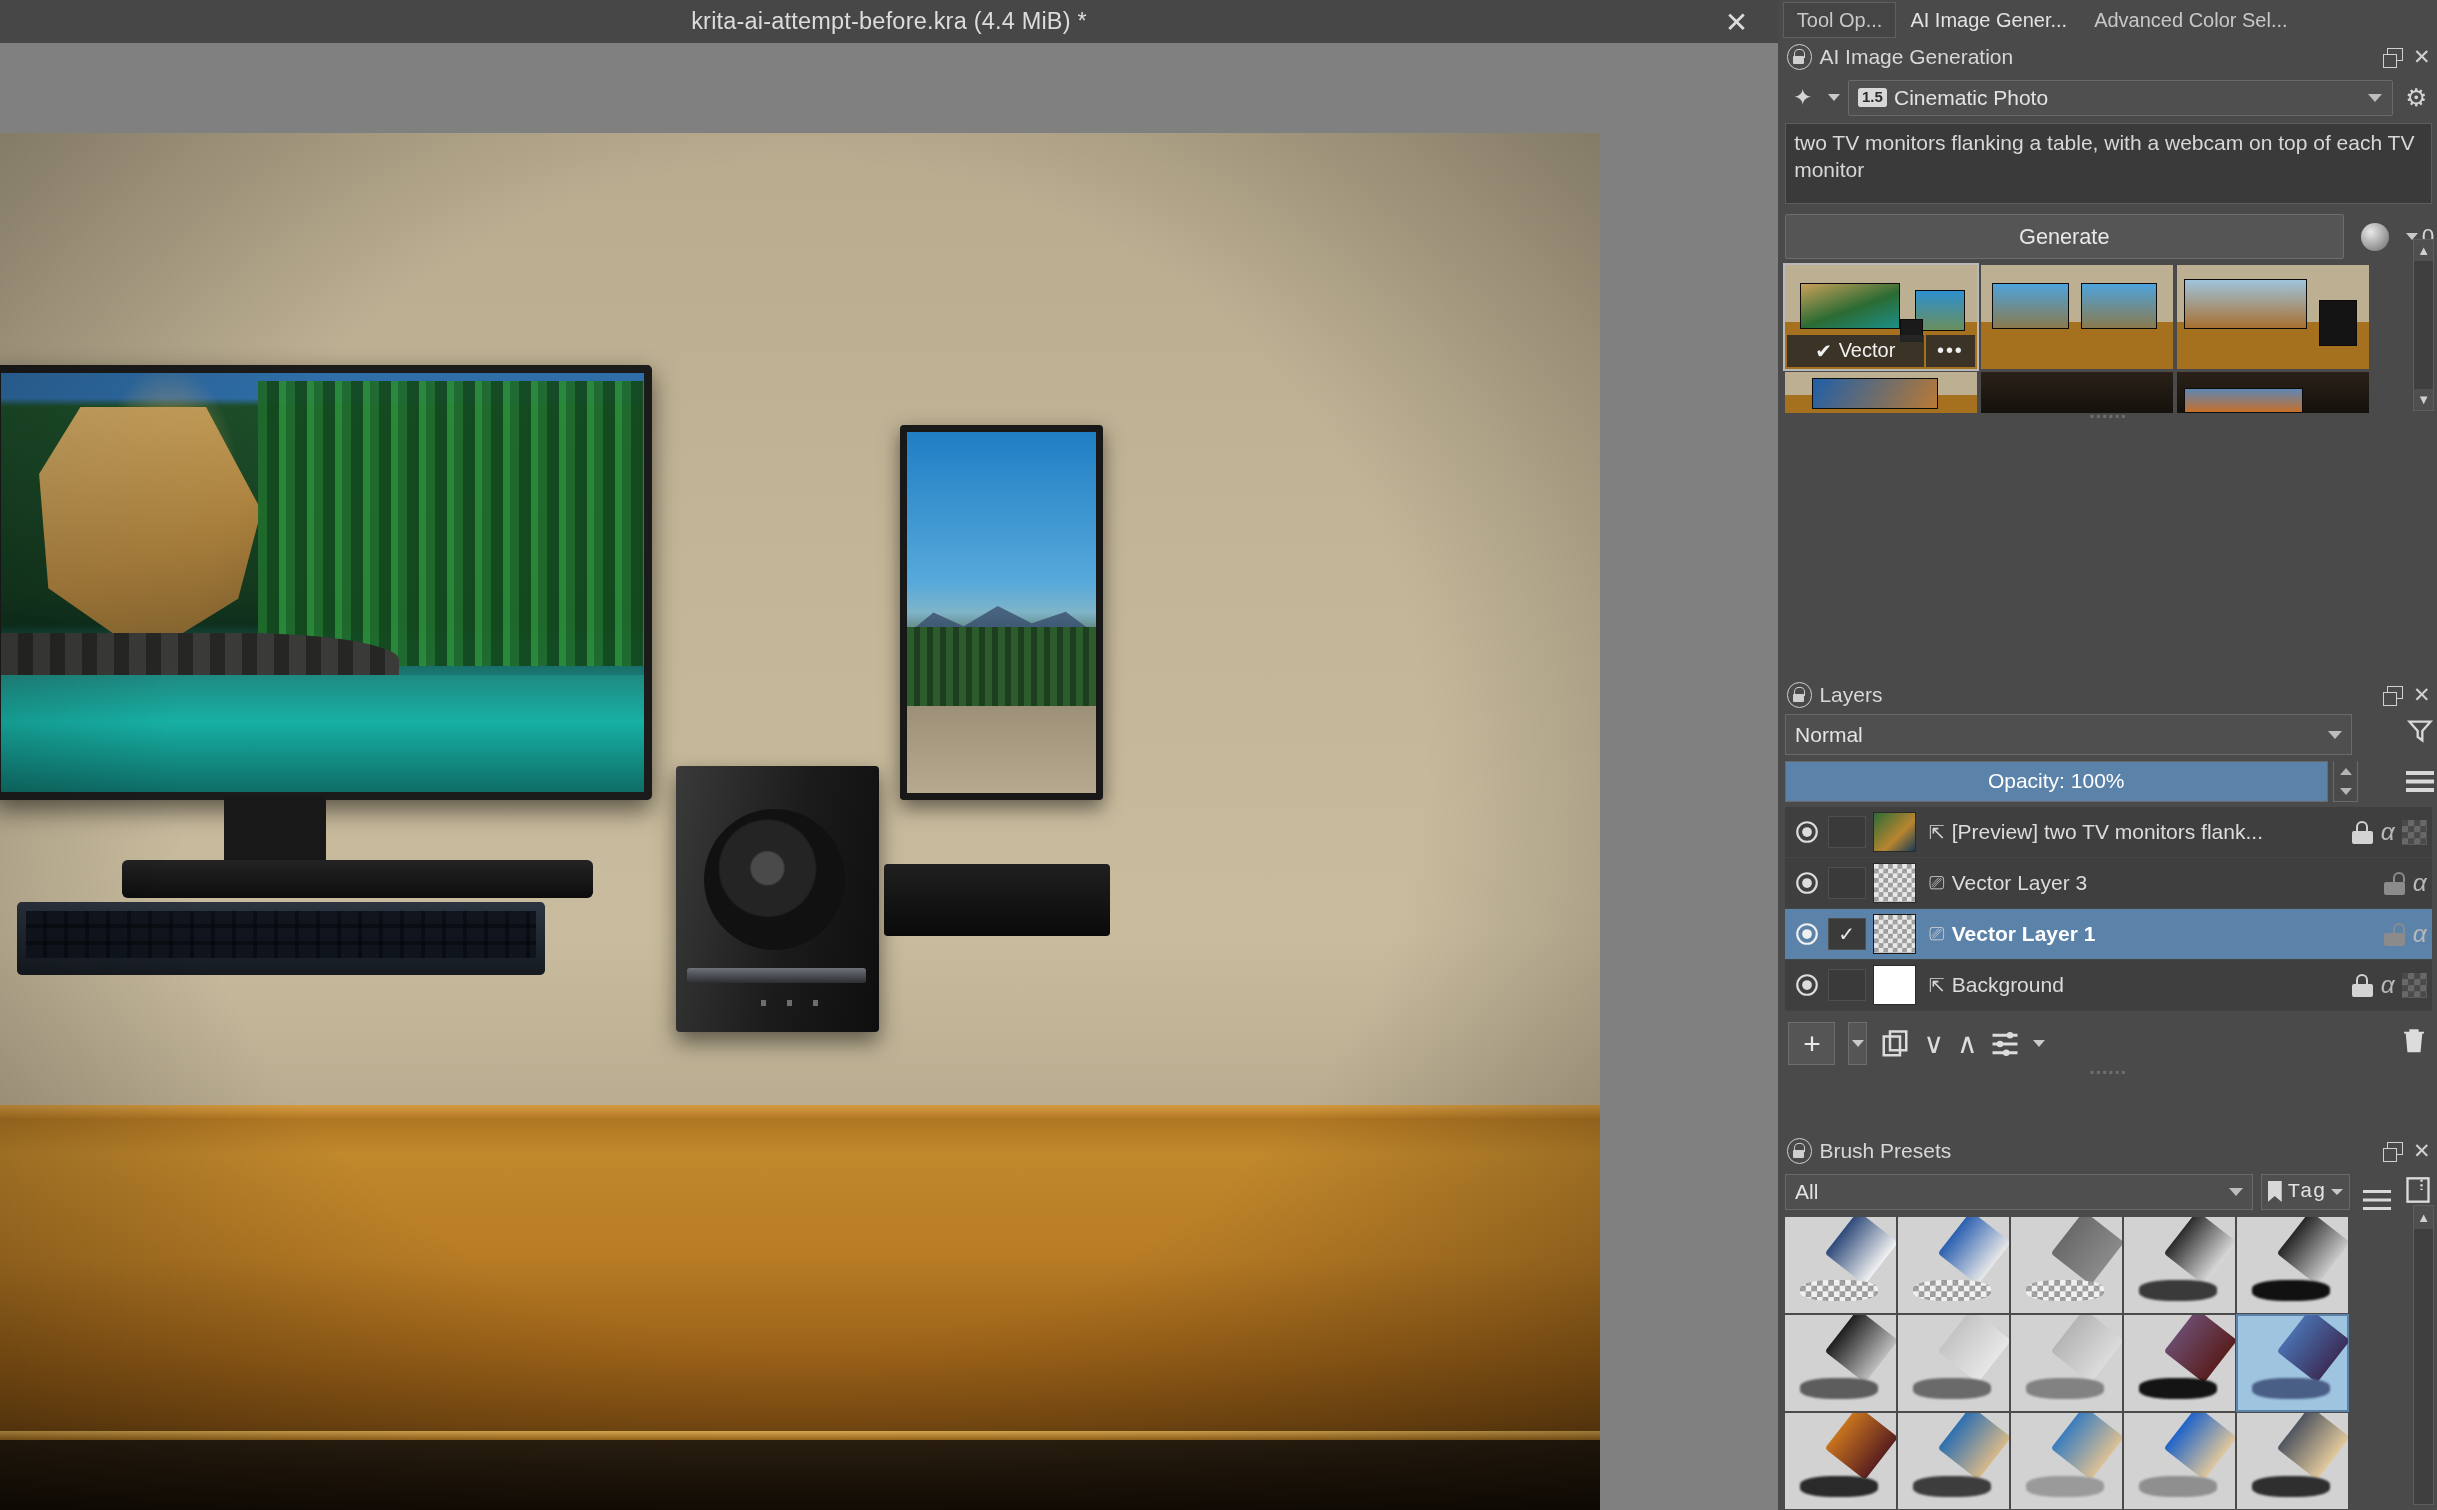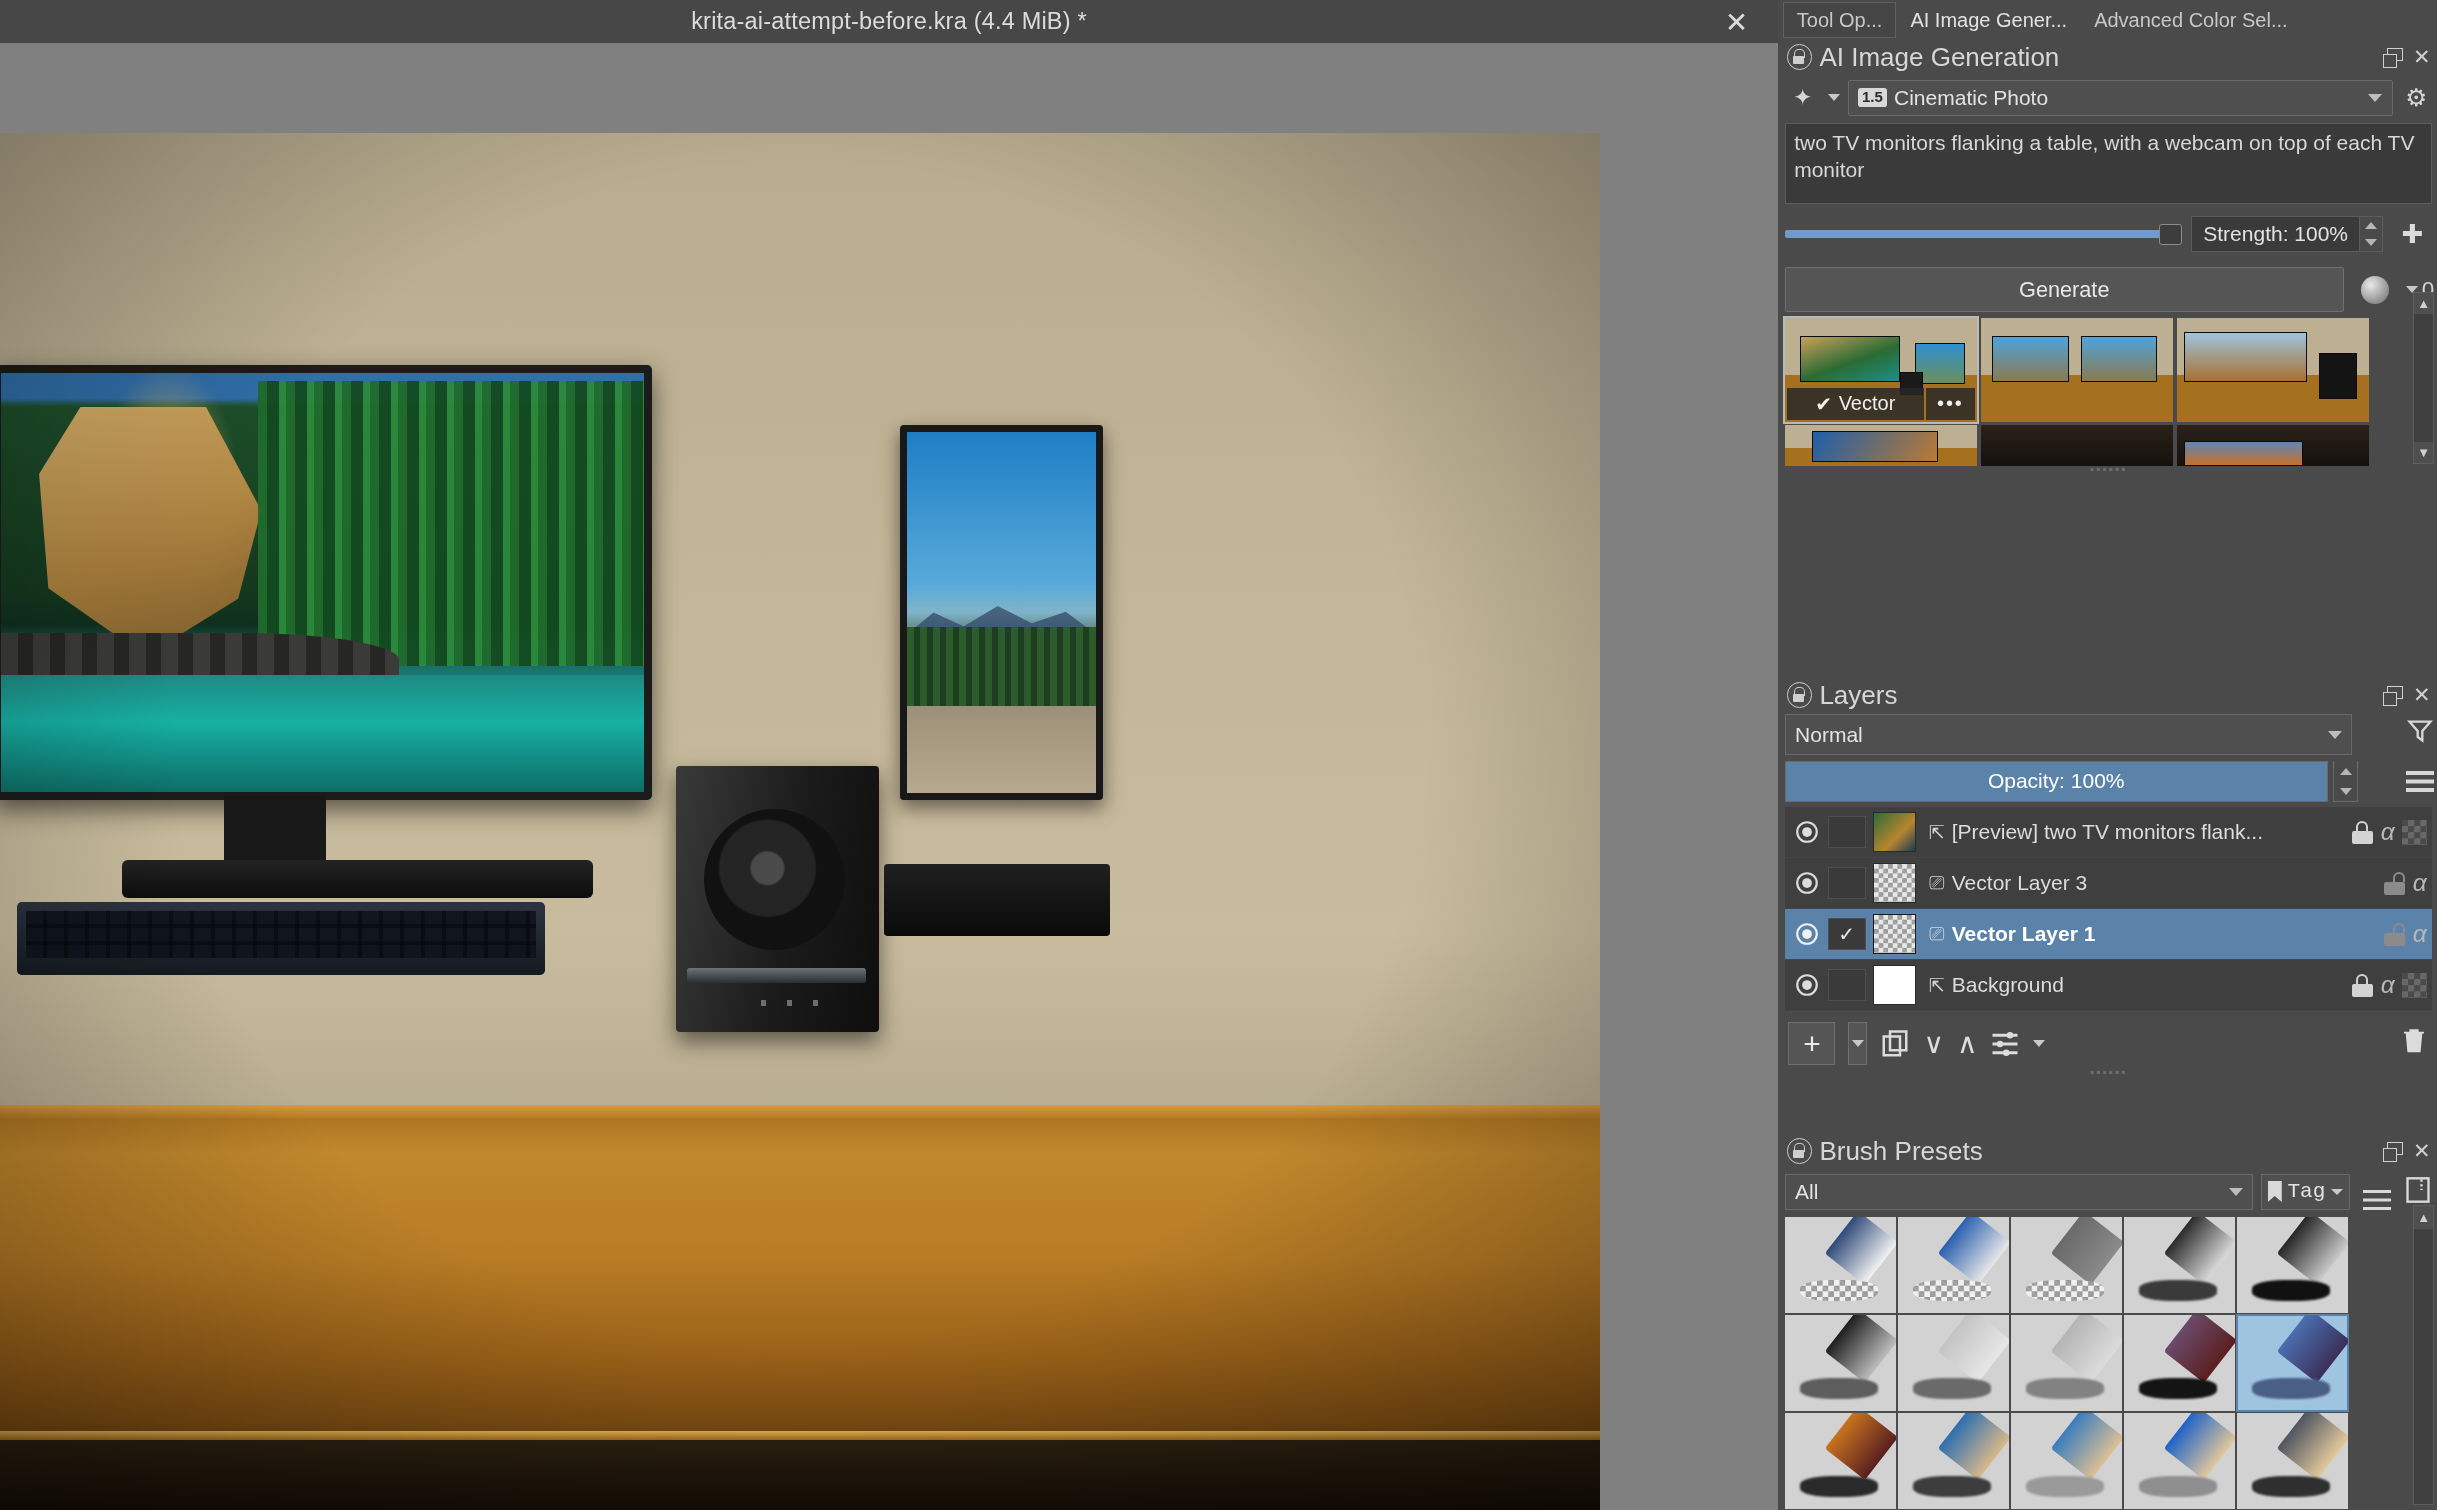--- a/index.html
+++ b/index.html
@@ -101,21 +101,21 @@
   .tab.box { border:0.9px solid #5f5f5f; background:#454545; margin-left:3.8px; }
   .tab.active { background:#4a4a4a; border:0.9px solid #4a4a4a; color:#e2e2e2; }
 
   .panel-header { display:flex; align-items:center; height:38px; padding:0 7.5px; }
   .lock-ico { width:25.4px; height:25.4px; border:1.9px solid #cfcfcf; border-radius:50%;
               position:relative; flex:none; margin-right:7.5px; }
   .lock-ico:before{content:"";position:absolute;left:6.6px;top:3.8px;width:8.5px;height:7.5px;
               border:1.9px solid #cfcfcf;border-bottom:none;border-radius:4.7px 4.7px 0 0;}
   .lock-ico:after{content:"";position:absolute;left:5.7px;top:10.4px;width:10.4px;height:8.5px;
               background:#cfcfcf;border-radius:0.9px;}
-  .panel-title { color:#d7d7d7; font-size:26px; flex:1; }
+  .panel-title { color:#d7d7d7; font-size:21px; flex:1; }
   .hdr-btn { color:#d0d0d0; font-size:21px; margin-left:11.3px; display:flex; align-items:center; }
   .float-ico{position:relative;width:19px;height:19px;}
   .float-ico:before{content:"";position:absolute;left:4.7px;top:0;width:14px;height:11.3px;border:1.9px solid #d0d0d0;}
   .float-ico:after{content:"";position:absolute;left:0;top:6.6px;width:12.2px;height:12.2px;border:1.9px solid #d0d0d0;background:#4a4a4a;}
 
   
   #ai-panel{position:absolute;left:0;top:38px;width:659px;height:480px;background:#4a4a4a;}
   .ai-style-row{display:flex;align-items:center;gap:7.5px;padding:0 5.7px;height:43px;}
   .wand{width:36px;height:28px;color:#d6d6d6;font-size:22.6px;display:flex;align-items:center;justify-content:center;}
   .mini-caret{width:0;height:0;border-left:6.6px solid transparent;border-right:6.6px solid transparent;border-top:7.5px solid #c9c9c9;}
@@ -304,34 +304,20 @@
         <div class="combo">
           <span class="badge15">1.5</span>
           <span>Cinematic Photo</span>
           <span class="caret"></span>
         </div>
         <span class="gear">⚙</span>
       </div>
 
       <div class="prompt-box">two TV monitors flanking a table, with a webcam on top of each TV monitor</div>
 
-      <div class="strength-row">
-        <div class="slider">
-          <div class="track"></div>
-          <div class="knob"></div>
-        </div>
-        <div class="spin">
-          <span class="val">Strength: 100%</span>
-          <span class="arrows">
-            <i class="tri-up"></i>
-            <i class="tri-dn"></i>
-          </span>
-        </div>
-        <span class="addlayer">✚</span>
-      </div>
 
       <div class="gen-row">
         <div class="gen-btn">Generate</div>
         <span class="ball"></span>
         <span class="seed">
           <i class="mini-caret"></i>
           <em style="font-style:normal">0</em>
         </span>
       </div>
 

